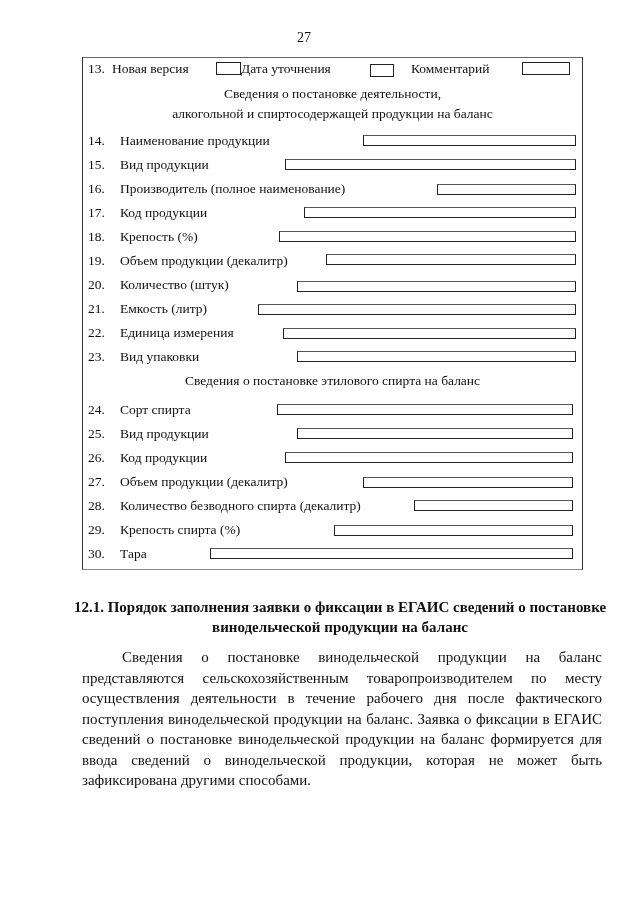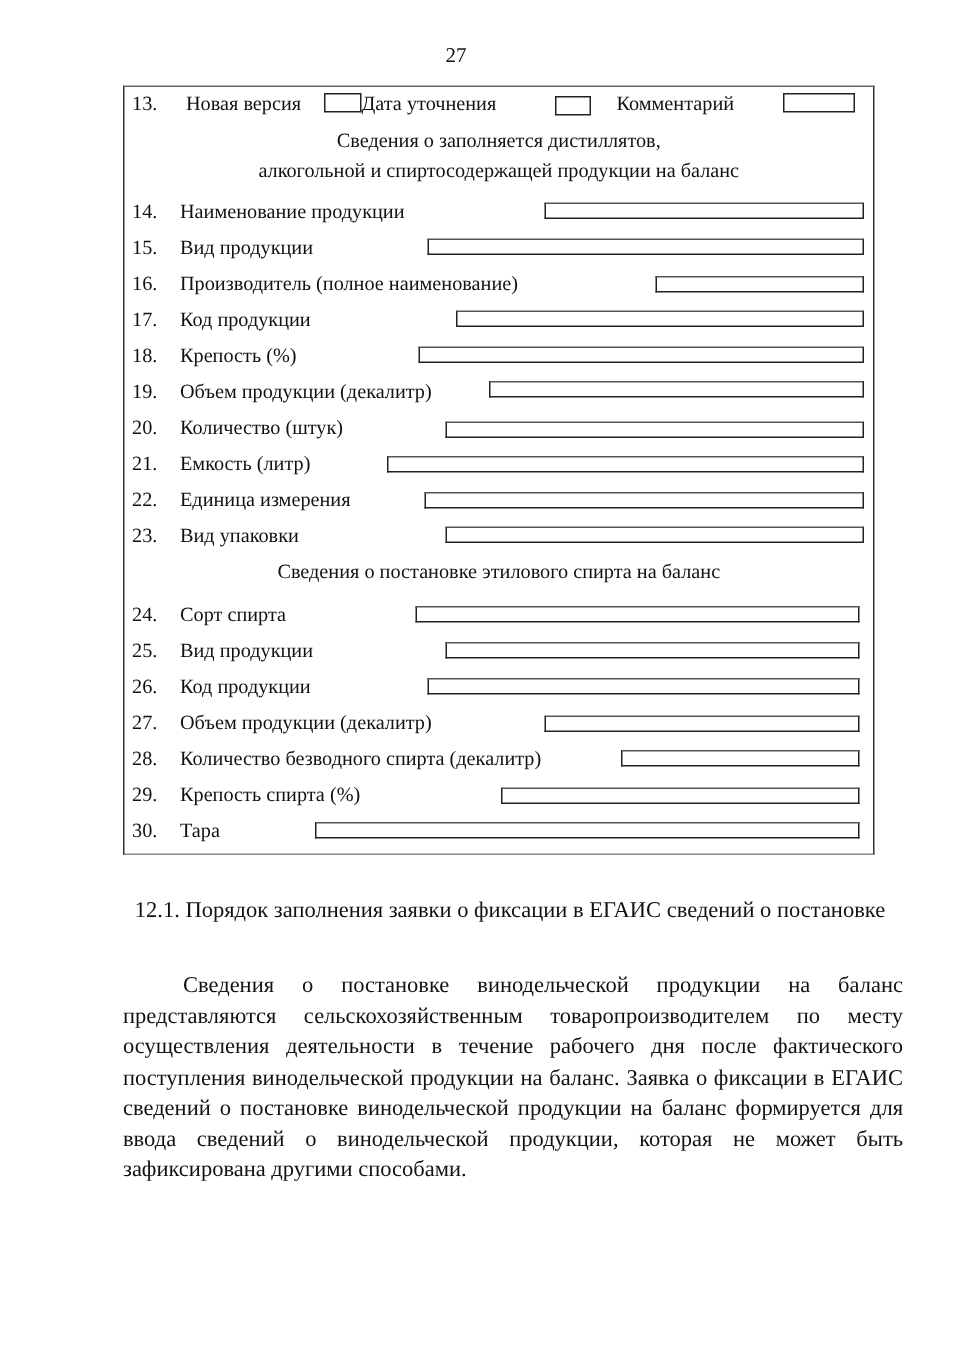--- a/index.html
+++ b/index.html
@@ -33,43 +33,43 @@
   .row13 { position: absolute; top: 61px; font-size: 13.5px; line-height: 16px; white-space: nowrap; }
   .section-heading {
     position: absolute; left: 82px; width: 501px; text-align: center;
     font-size: 13.5px; line-height: 20px;
   }
   .text-block {
     position: absolute; left: 82px; width: 520px; font-size: 15px; line-height: 20.5px;
   }
   .subsection-title {
     position: absolute; left: 70px; width: 540px; text-align: center;
-    font-size: 15px; line-height: 20px; top: 597px;
+    font-size: 15px; line-height: 20px; top: 597px; font-weight: bold;
   }
   .para {
     text-align: justify; text-align-last: left; margin: 0;
     text-indent: 40px;
   }
 </style>
 </head>
 <body>
 
 <div class="page-number">27</div>
 
 <div class="form-box"></div>
 
 <span class="row13" style="left:88px">13.</span>
-<span class="row13" style="left:124px">Новая версия</span>
+<span class="row13" style="left:112px">Новая версия</span>
 <div class="chk" style="left:216px; top:62px; width:25px;"></div>
 <span class="row13" style="left:241px">Дата уточнения</span>
 <div class="chk" style="left:370px; top:64px; width:24px;"></div>
 <span class="row13" style="left:411px">Комментарий</span>
 <div class="chk" style="left:522px; top:62px; width:48px;"></div>
 
-<div class="section-heading" style="top:84px">Сведения о заполняется дистиллятов,</div>
+<div class="section-heading" style="top:84px">Сведения о постановке деятельности,</div>
 <div class="section-heading" style="top:104px">алкогольной и спиртосодержащей продукции на баланс</div>
 
 <div class="row" style="top:132px">
   <span class="num">14.</span>
   <span class="lbl">Наименование продукции</span>
 </div>
 <div class="field" style="top:135px; left:363px; width:213px;"></div>
 
 <div class="row" style="top:156px">
   <span class="num">15.</span>
@@ -164,17 +164,18 @@
 <div class="field" style="top:525px; left:334px; width:239px;"></div>
 
 <div class="row" style="top:545px">
   <span class="num">30.</span>
   <span class="lbl">Тара</span>
 </div>
 <div class="field" style="top:548px; left:210px; width:363px;"></div>
 
 <div class="subsection-title">
   <div>12.1. Порядок заполнения заявки о фиксации в ЕГАИС сведений о постановке</div>
+  <div>винодельческой продукции на баланс</div>
 </div>
 
 <div class="text-block" style="top:647px;">
   <p class="para">Сведения о постановке винодельческой продукции на баланс представляются сельскохозяйственным товаропроизводителем по месту осуществления деятельности в течение рабочего дня после фактического поступления винодельческой продукции на баланс. Заявка о фиксации в ЕГАИС сведений о постановке винодельческой продукции на баланс формируется для ввода сведений о винодельческой продукции, которая не может быть зафиксирована другими способами.</p>
 </div>
 
 </body></html>

